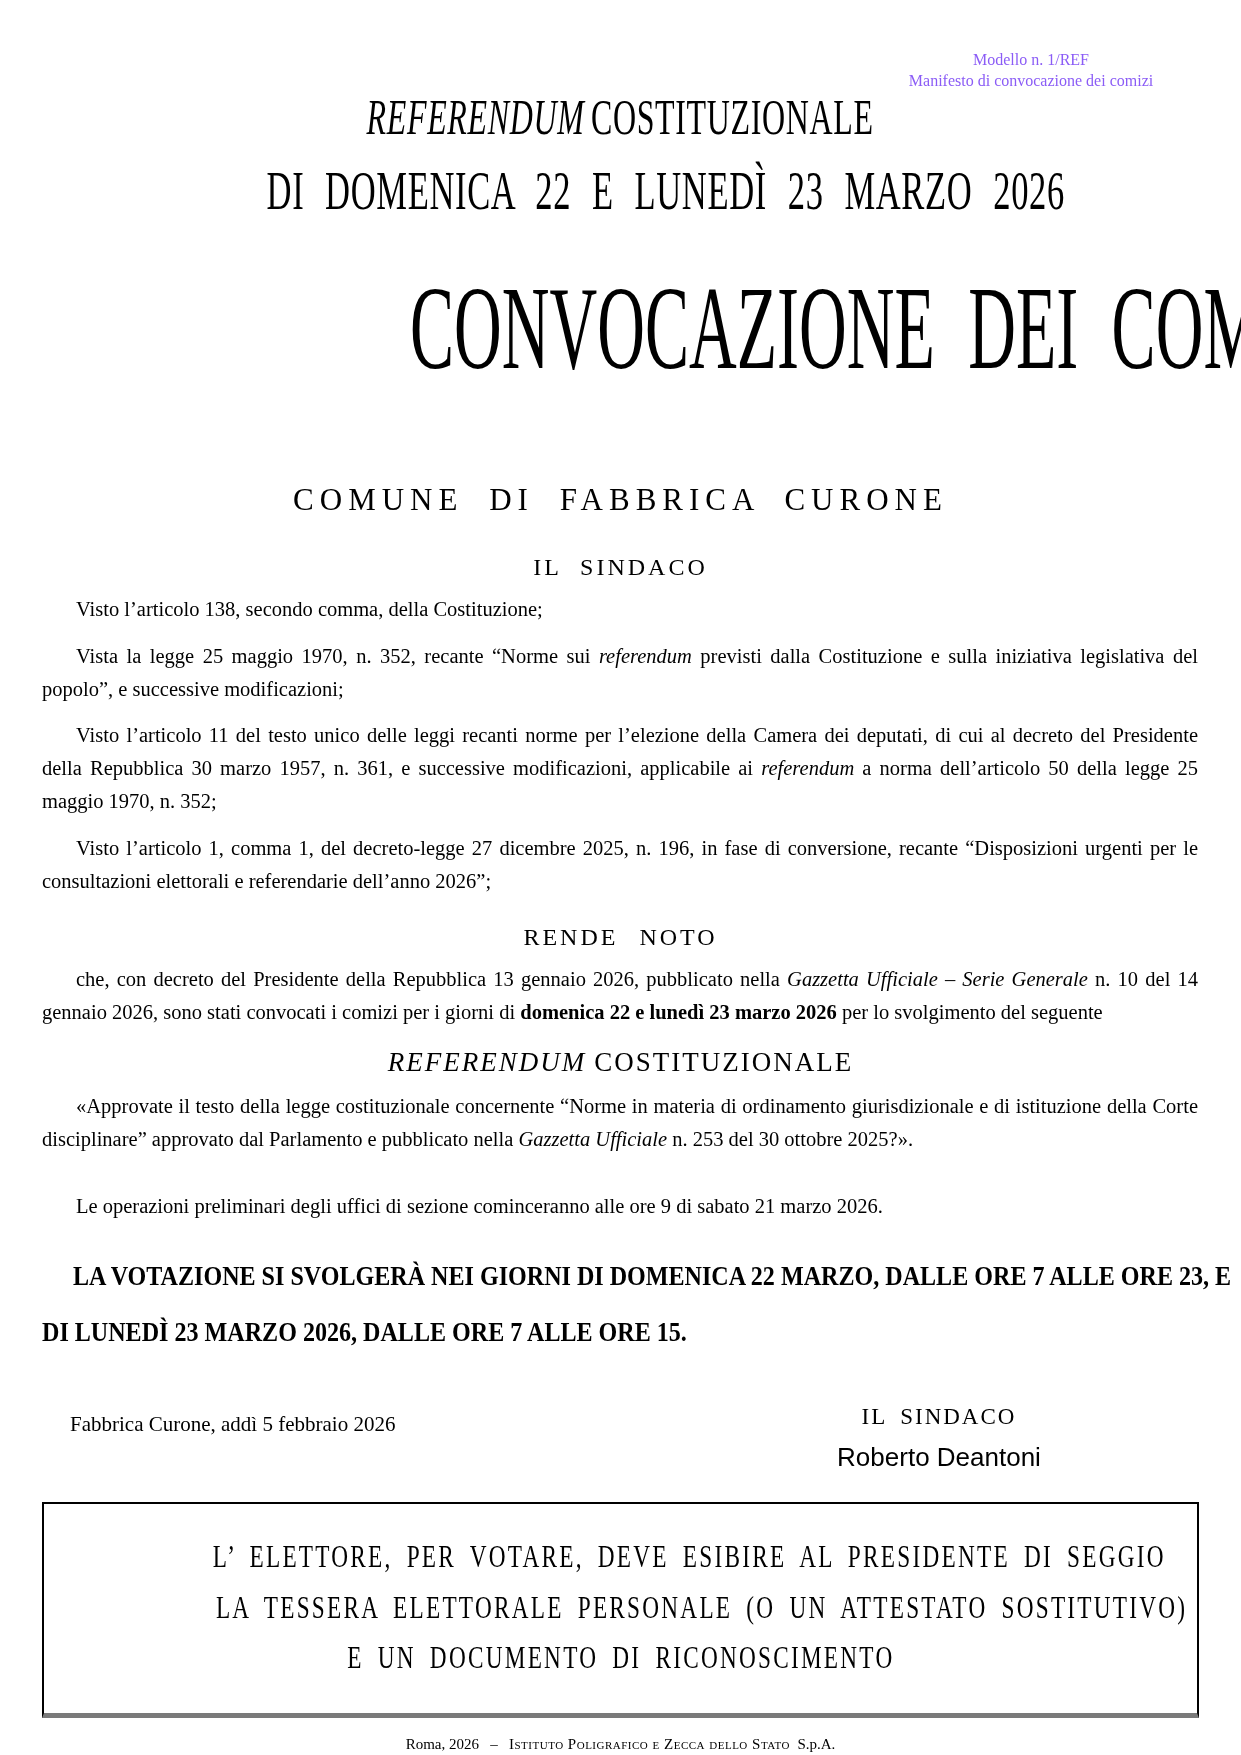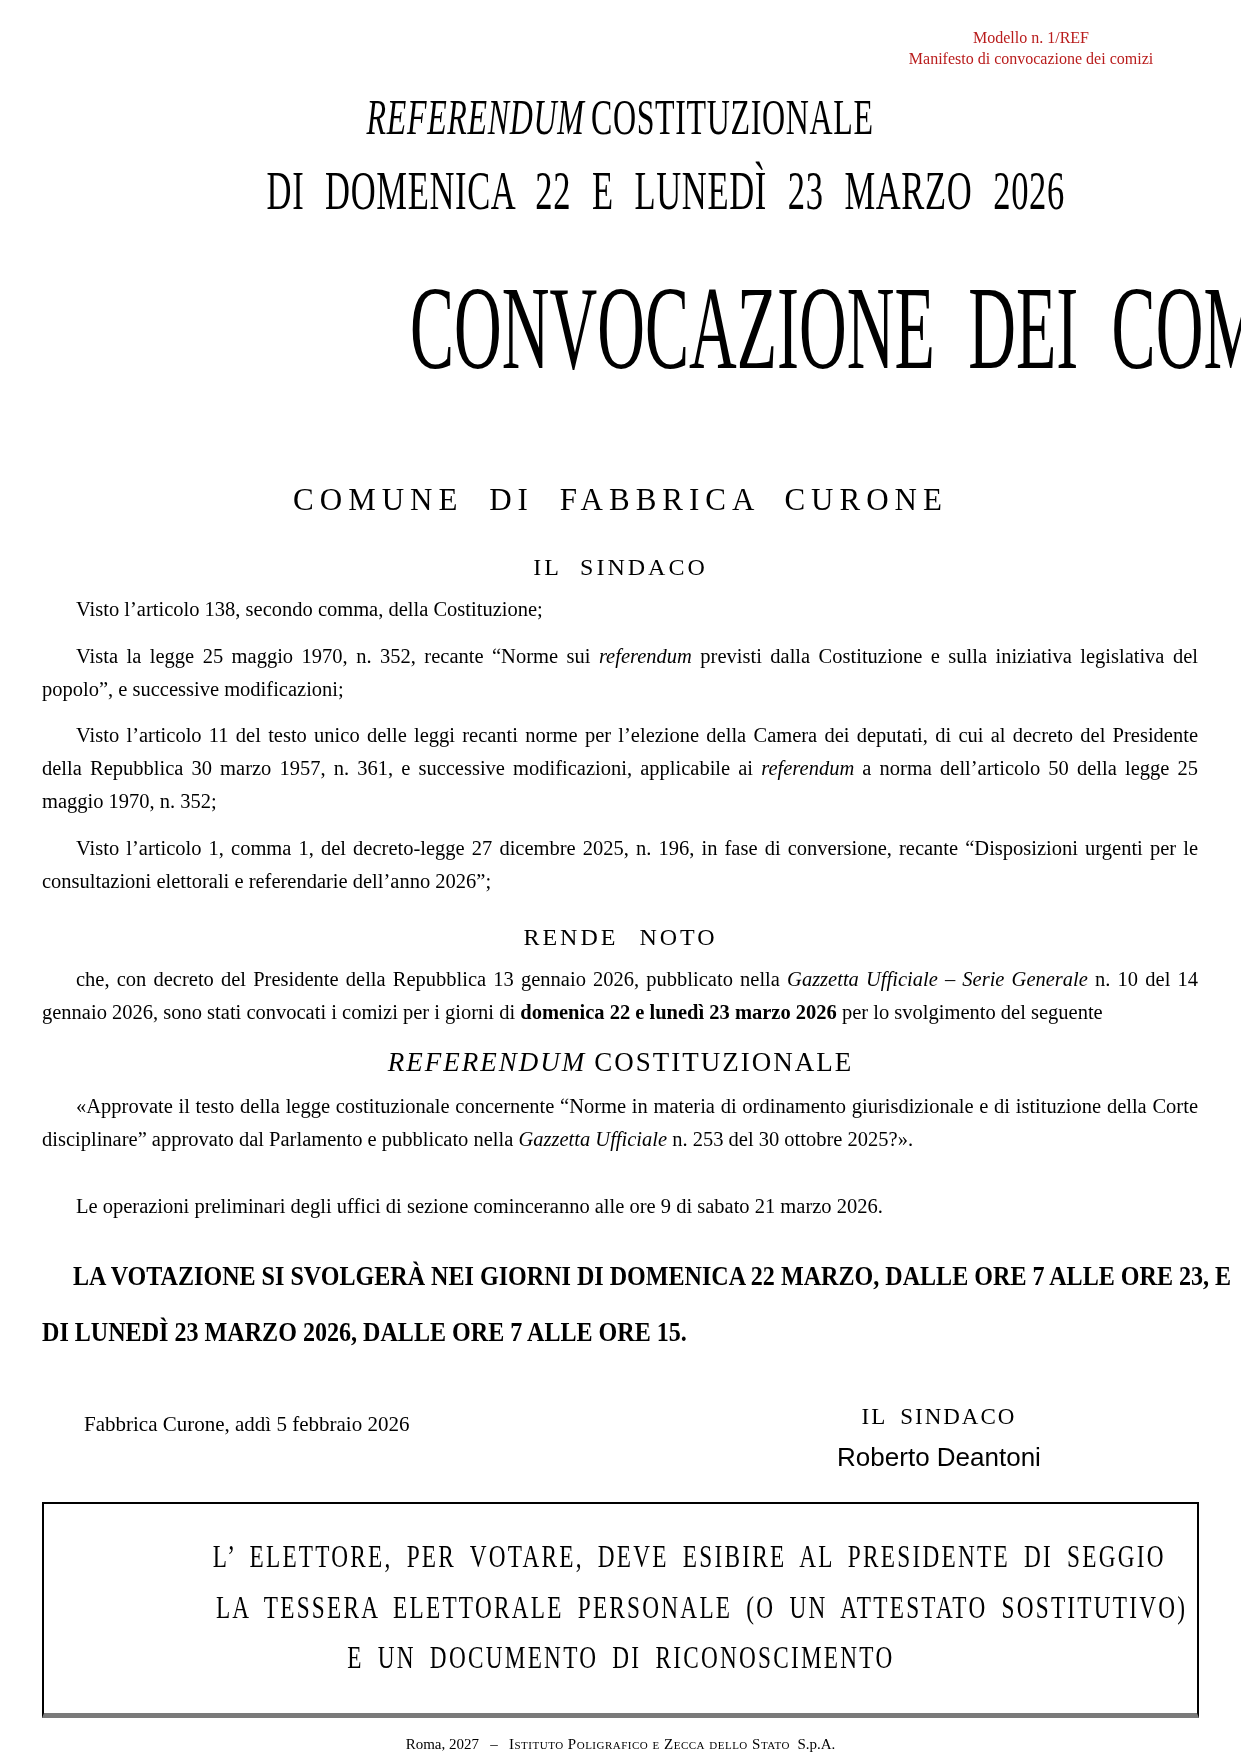--- a/index.html
+++ b/index.html
@@ -9,22 +9,22 @@
     margin:0 auto;
     background:#ffffff;
     color:#000;
     font-family:"Liberation Serif", serif;
     overflow:hidden;
     box-sizing:border-box;
     padding:34px 42px 0 42px;
   }
   
   .corner{
-    position:absolute; top:28px; right:30px; width:360px;
-    text-align:center; font-size:16px; line-height:1.3; color:#b91c1c;
+    position:absolute; top:50px; right:30px; width:360px;
+    text-align:center; font-size:16px; line-height:1.3; color:#8b5cf6;
   }
   
   .cx{display:inline-block; white-space:nowrap; transform-origin:center center;}
   .center{text-align:center;}
   
   .sub1{margin-top:58px; font-size:50px; line-height:1;}
   .sub1 .cx{transform:scaleX(0.64); word-spacing:12px; letter-spacing:1px;}
   .sub1 .it{font-style:italic; margin-right:10px;}
   .sub2{margin-top:22px; font-size:54px; line-height:1;}
   .sub2 .cx{transform:scaleX(0.64); word-spacing:18px; letter-spacing:1px;}
@@ -42,21 +42,21 @@
   .rende{margin-top:28px; font-size:24px; letter-spacing:3px; word-spacing:12px; line-height:1;}
   .ref-heading{margin-top:20px; font-size:27px; letter-spacing:2px; word-spacing:8px; line-height:1;}
   .ref-heading .it{font-style:italic; margin-right:8px;}
   .operations{margin-top:34px;}
   
   .voting{margin-top:26px; font-weight:700; font-size:28px; line-height:2.0;}
   .voting .line{display:block; transform-origin:left center; transform:scaleX(0.86); white-space:nowrap;}
   .voting .line.first{text-indent:36px;}
   
   .signature{position:relative; margin-top:44px; height:96px;}
-  .place-date{position:absolute; left:42px; top:8px; font-size:21px;}
+  .place-date{position:absolute; left:28px; top:8px; font-size:21px;}
   .sig-block{position:absolute; right:95px; top:0; width:330px; text-align:center;}
   .sig-role{font-size:23px; letter-spacing:2px; word-spacing:6px;}
   .sig-name{margin-top:12px; font-size:26px; font-family:"Liberation Sans", sans-serif;}
   
   .notice-box{
     margin-top:2px;
     border:2px solid #000;
     border-bottom:5px solid #7a7a7a;
     padding:28px 10px 30px 10px;
     text-align:center;
@@ -125,19 +125,19 @@
     </div>
   </div>
 
   <div class="notice-box">
     <div><span class="cx">L’ ELETTORE, PER VOTARE, DEVE ESIBIRE AL PRESIDENTE DI SEGGIO</span></div>
     <div><span class="cx">LA TESSERA ELETTORALE PERSONALE (O UN ATTESTATO SOSTITUTIVO)</span></div>
     <div><span class="cx">E UN DOCUMENTO DI RICONOSCIMENTO</span></div>
   </div>
 
   <div class="footer">
-    <span>Roma, 2027</span>
+    <span>Roma, 2026</span>
     <span>&nbsp;&nbsp;</span><span>–</span><span>&nbsp;&nbsp;</span>
     <span class="sc">Istituto Poligrafico e Zecca dello Stato</span>
     <span>&nbsp;</span><span>S.p.A.</span>
   </div>
 
 </div>
 
 </body></html>

